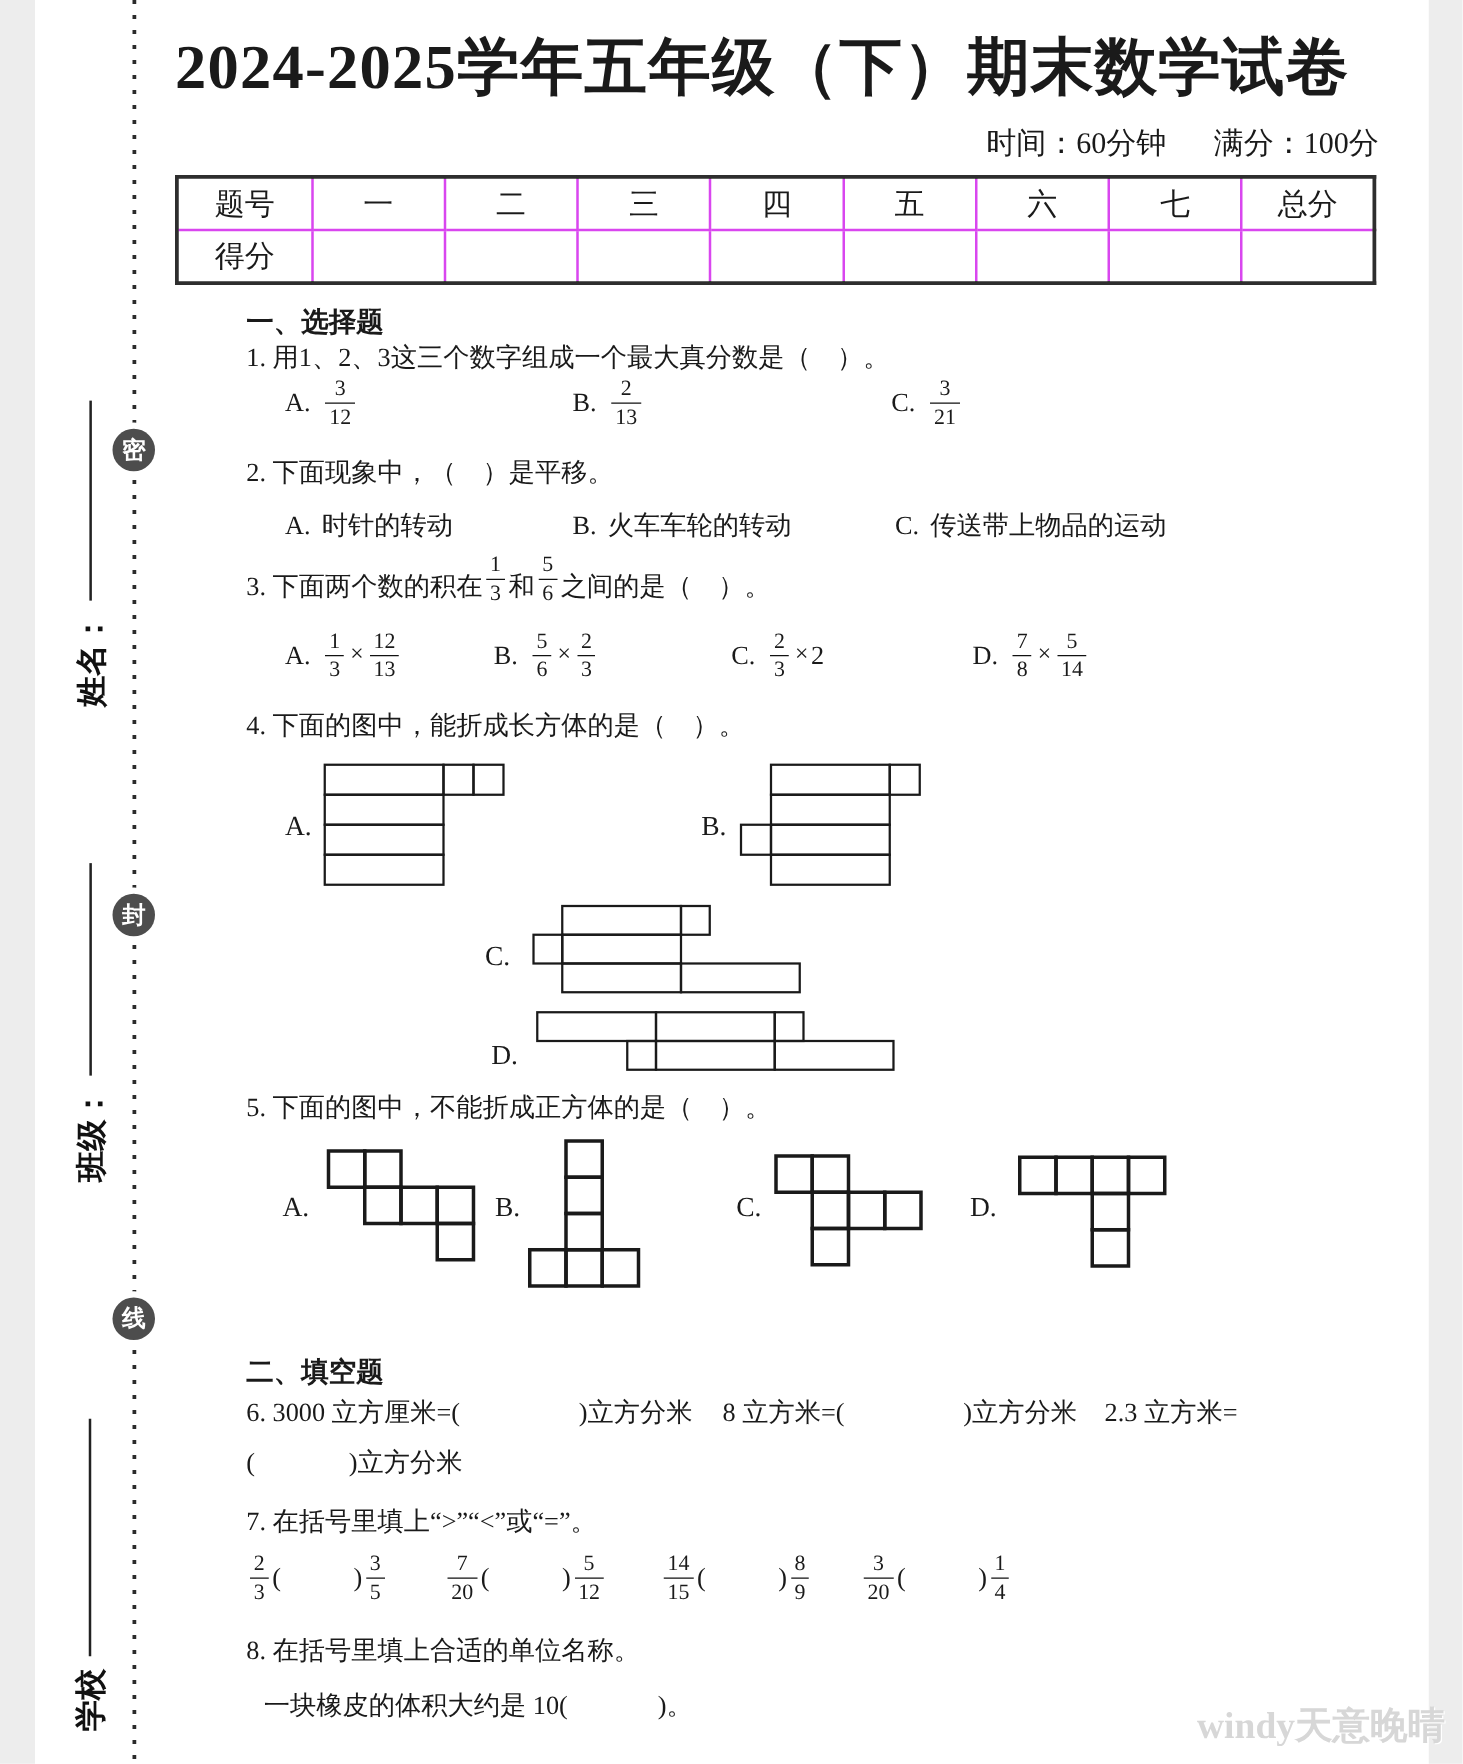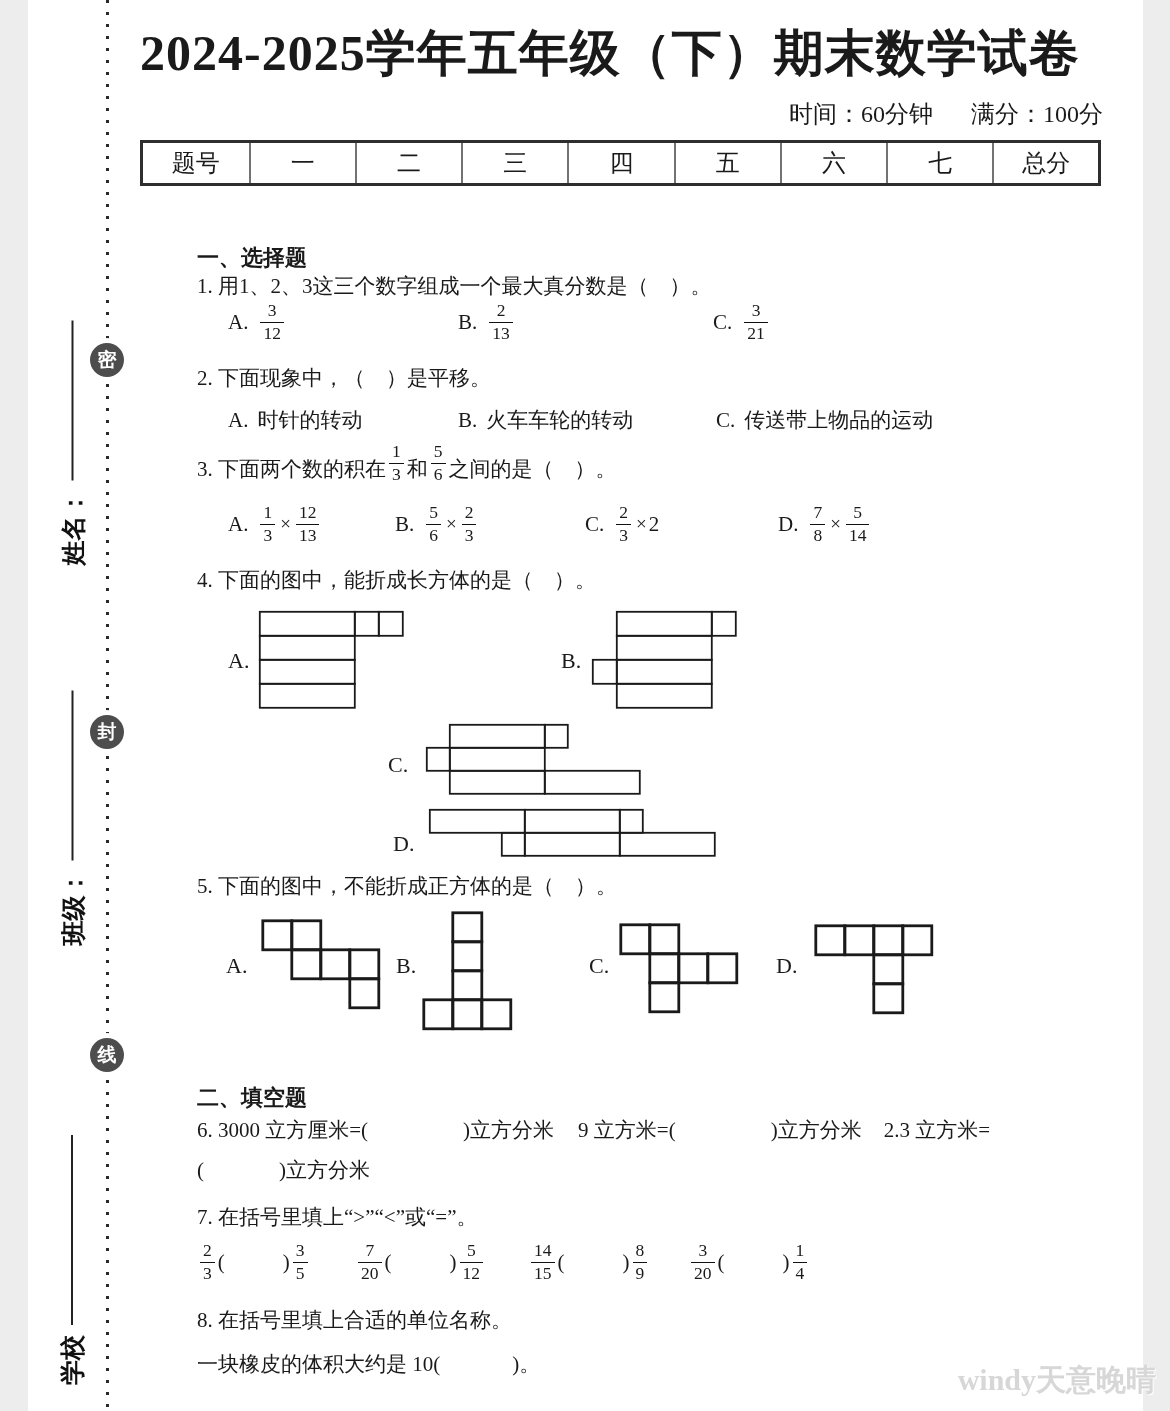--- a/index.html
+++ b/index.html
@@ -15,21 +15,21 @@
        color:#fff;font-size:19px;font-weight:bold;display:flex;align-items:center;justify-content:center;
        box-shadow:0 0 0 5px #fff;z-index:2;font-family:"Liberation Sans","DejaVu Sans",sans-serif}
   .side-label{position:absolute;display:flex;align-items:center;font-weight:bold;font-size:25px;
        transform:rotate(-90deg);color:#111;white-space:nowrap;z-index:1}
   .side-line{flex:1 1 auto;border-bottom:2px solid #222;height:0;margin-left:10px;align-self:center}
   .title{left:140px;top:20px;width:960px;text-align:left;font-size:50px;font-weight:bold;letter-spacing:1px}
   .meta{left:140px;top:98px;width:963px;font-size:24px;display:flex;justify-content:flex-end;align-items:baseline}
   .meta-gap{display:inline-block;width:38px}
   table.score{position:absolute;left:140px;top:140px;width:961px;border-collapse:collapse;table-layout:fixed;
        border:3px solid #2e2e2e}
-  table.score td{border:2px solid #737373;height:40px;text-align:center;font-size:24px;padding:0}
+  table.score td{border:2px solid #d946ef;height:40px;text-align:center;font-size:24px;padding:0}
   .sec-title{font-size:22px;font-weight:bold}
   .stem{font-size:21px;white-space:nowrap}
   .line{display:flex;align-items:center;font-size:21px;white-space:nowrap}
   .frac-line{display:flex;align-items:flex-end;font-size:21px;white-space:nowrap}
   .q-opt{position:absolute;display:flex;align-items:center;font-size:21px;white-space:nowrap}
   .frac{display:inline-flex;flex-direction:column;align-items:center;line-height:1;font-size:17.5px;margin:0 3px}
   .frac .num{padding:0 3px 2px}
   .frac .den{border-top:1.6px solid #111;padding:2px 3px 0}
   .opt-label{margin-right:9px}
   .mul{margin:0 2px;font-size:19px}
@@ -79,20 +79,31 @@
     <td>题号</td>
     <td>一</td>
     <td>二</td>
     <td>三</td>
     <td>四</td>
     <td>五</td>
     <td>六</td>
     <td>七</td>
     <td>总分</td>
   </tr>
+  <tr>
+    <td>得分</td>
+    <td></td>
+        <td></td>
+    <td></td>
+        <td></td>
+    <td></td>
+        <td></td>
+    <td></td>
+        <td></td>
+  </tr>
 </tbody>
   </table>
 
 <div class="abs sec-title" style="left:197px;top:243px">一、选择题</div>
 
 <div class="abs stem" style="left:197px;top:272px">1. 用1、2、3这三个数字组成一个最大真分数是（　）。</div>
 <div class="q-opt" style="left:228px;top:302px">
   <span class="opt-label">A.</span>
   <span class="frac">
       <span class="num">3</span>
@@ -267,21 +278,21 @@
     </svg>
 </div>
 
 <div class="abs sec-title" style="left:197px;top:1083px">二、填空题</div>
 
 <div class="abs line" style="left:197px;top:1116px">
   <span>6. 3000 立方厘米=(</span>
     <span class="blank" style="width:95px"></span>
     <span>)立方分米</span>
     <span class="blank" style="width:24px"></span>
-    <span>9 立方米=(</span>
+    <span>8 立方米=(</span>
     <span class="blank" style="width:95px"></span>
     <span>)立方分米</span>
     <span class="blank" style="width:22px"></span>
     <span>2.3 立方米=</span>
 </div>
 <div class="abs line" style="left:197px;top:1156px">
   <span>(</span>
     <span class="blank" style="width:75px"></span>
     <span>)立方分米</span>
 </div>
@@ -334,19 +345,19 @@
   <span>(</span>
     <span class="blank" style="width:58px"></span>
     <span>)</span>
   <span class="frac">
       <span class="num">1</span>
       <span class="den">4</span>
     </span>
 </div>
 
 <div class="abs stem" style="left:197px;top:1306px">8. 在括号里填上合适的单位名称。</div>
-<div class="abs line" style="left:197px;top:1350px">
+<div class="abs line" style="left:211px;top:1350px">
   <span>一块橡皮的体积大约是 10(</span>
     <span class="blank" style="width:72px"></span>
     <span>)。</span>
 </div>
 
 <div class="watermark">windy天意晚晴</div>
 
 </body></html>

